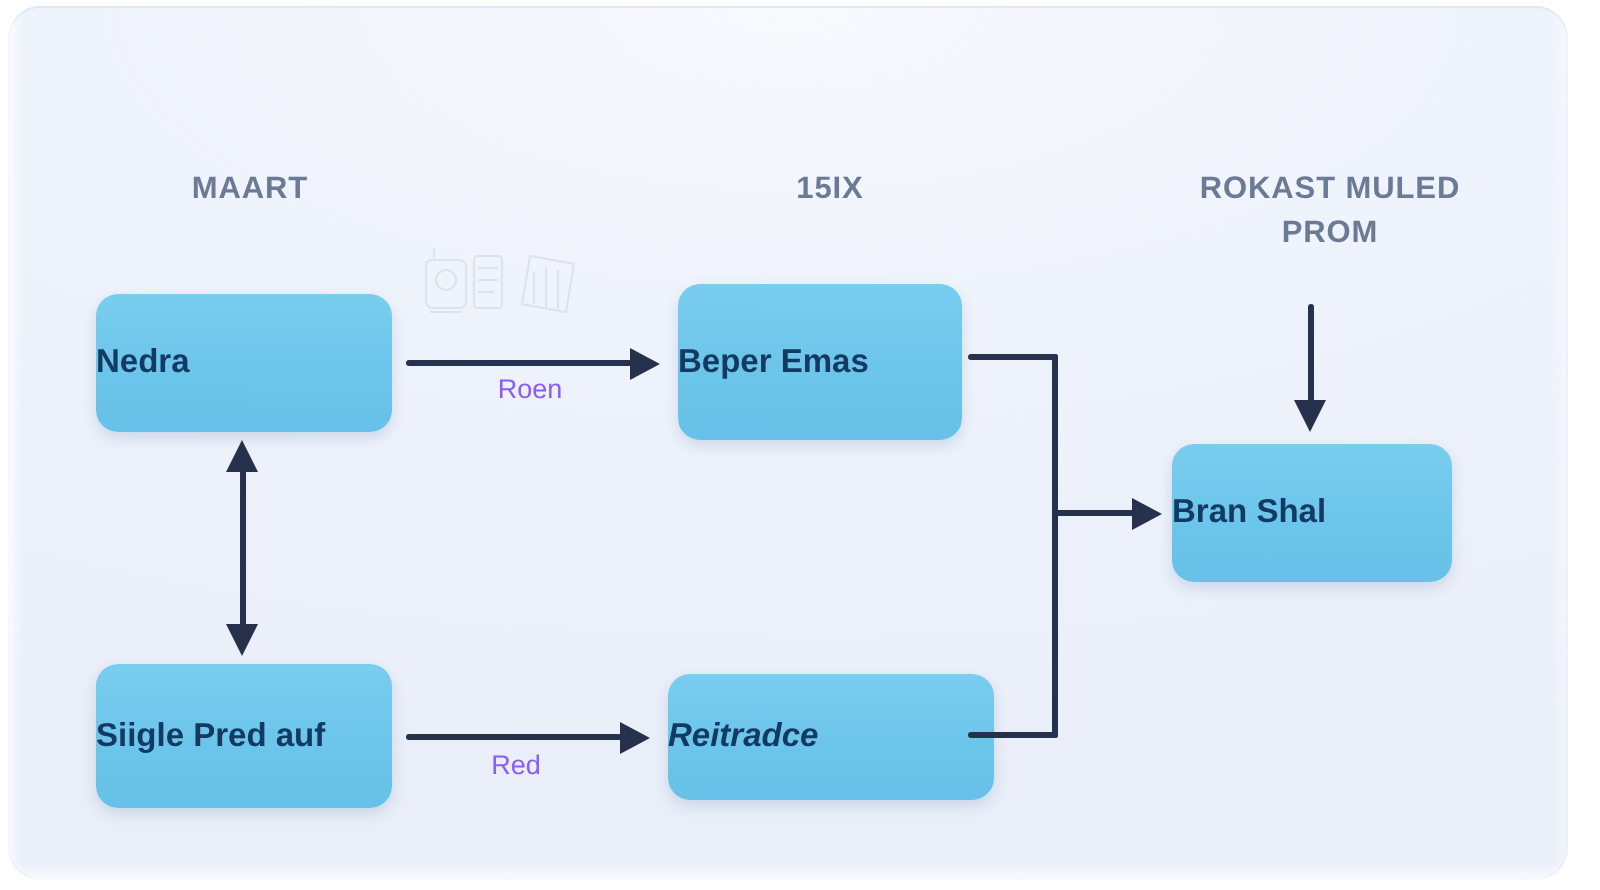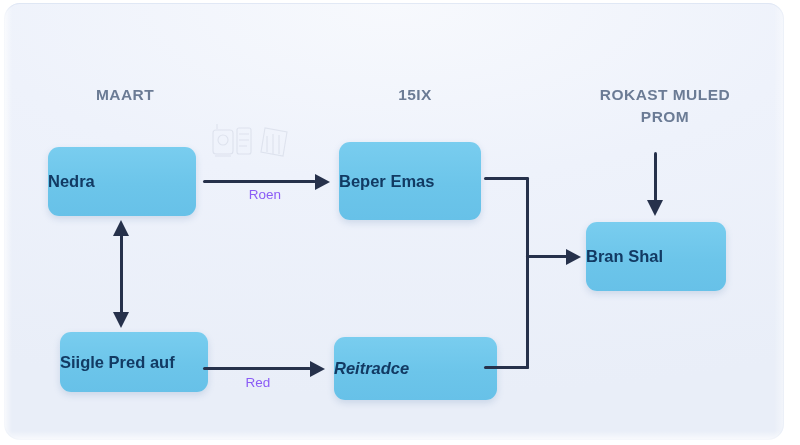--- a/index.html
+++ b/index.html
@@ -59,21 +59,21 @@
     background:linear-gradient(180deg,#79cdef 0%,#6cc5ea 55%,#67c1e8 100%);
     box-shadow:0 3px 7px rgba(80,120,170,.20);
     display:flex;align-items:center;justify-content:flex-start;
     text-align:center;
     color:#123a63;
     font-size:16.5px;font-weight:600;line-height:1.34;
   }
   #node-nedra   {left:48px; top:147px;width:148px;height:69px;}
   #node-beper   {left:339px;top:142px;width:142px;height:78px;}
   #node-bran    {left:586px;top:222px;width:140px;height:69px;}
-  #node-siigle  {left:60px; top:332px;width:148px;height:60px;}
+  #node-siigle  {left:48px; top:332px;width:148px;height:72px;}
   #node-reitrad {left:334px;top:337px;width:163px;height:63px;font-style:italic;}
 
   
   .hline{position:absolute;height:3px;background:#26314b;border-radius:2px;}
   .vline{position:absolute;width:3px;background:#26314b;border-radius:2px;}
   .arrow-r{
     position:absolute;width:0;height:0;
     border-top:8px solid transparent;border-bottom:8px solid transparent;
     border-left:15px solid #26314b;
   }

